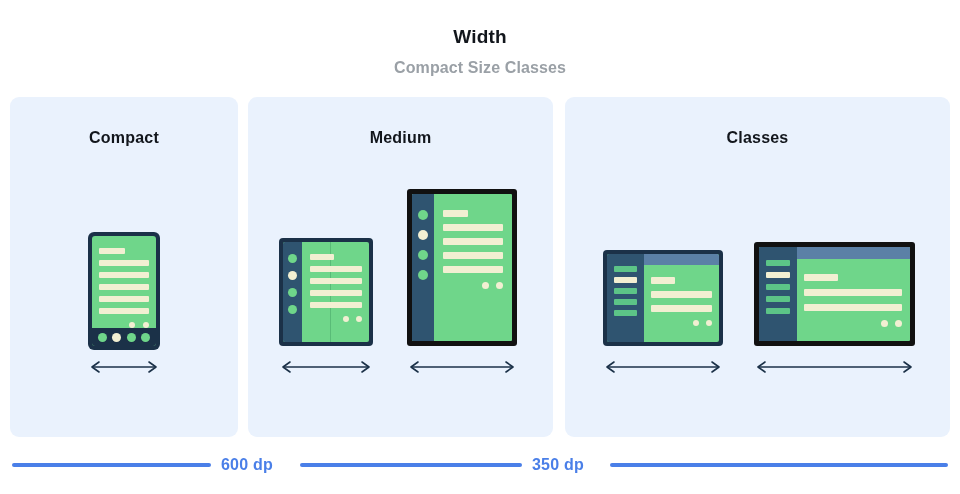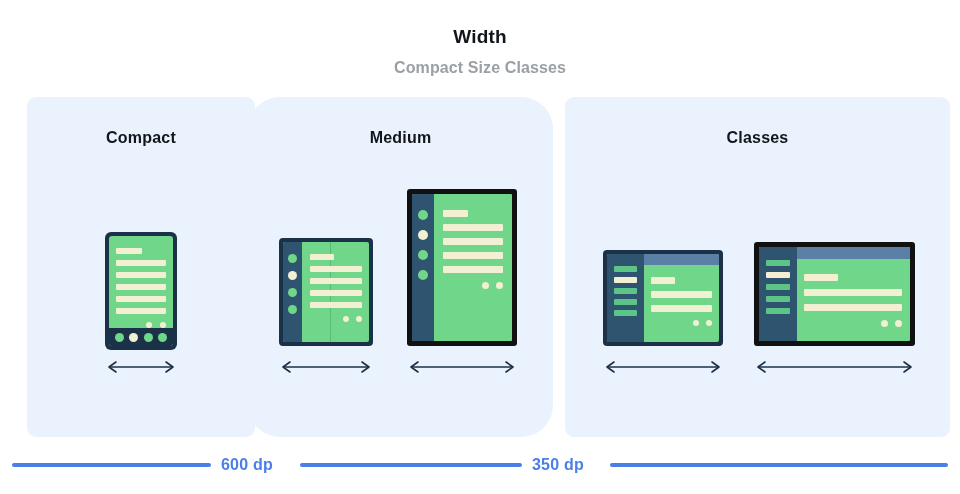--- a/index.html
+++ b/index.html
@@ -22,22 +22,22 @@
     font-size:16px;font-weight:bold;color:#9aa0a6;
     letter-spacing:.1px;margin-top:14px;line-height:1;
   }
 
   
   .panels{position:absolute;left:0;top:97px;width:960px;height:340px;}
   .panel{
     position:absolute;top:0;height:340px;
     background:#eaf2fd;border-radius:9px;
   }
-  .panel-compact {left:27px;width:228px;}
-  .panel-medium  {left:248px;width:305px;border-radius:32px;}
+  .panel-compact {left:10px;width:228px;}
+  .panel-medium  {left:248px;width:305px;}
   .panel-expanded{left:565px;width:385px;}
 
   .panel-title{
     position:absolute;left:0;top:33px;width:100%;
     text-align:center;font-size:16px;font-weight:bold;
     color:#12161c;letter-spacing:.2px;line-height:1;
   }
 
   .device{position:relative;box-sizing:border-box;}
   .screen{position:absolute;inset:0;background:#6fd68a;overflow:hidden;}

